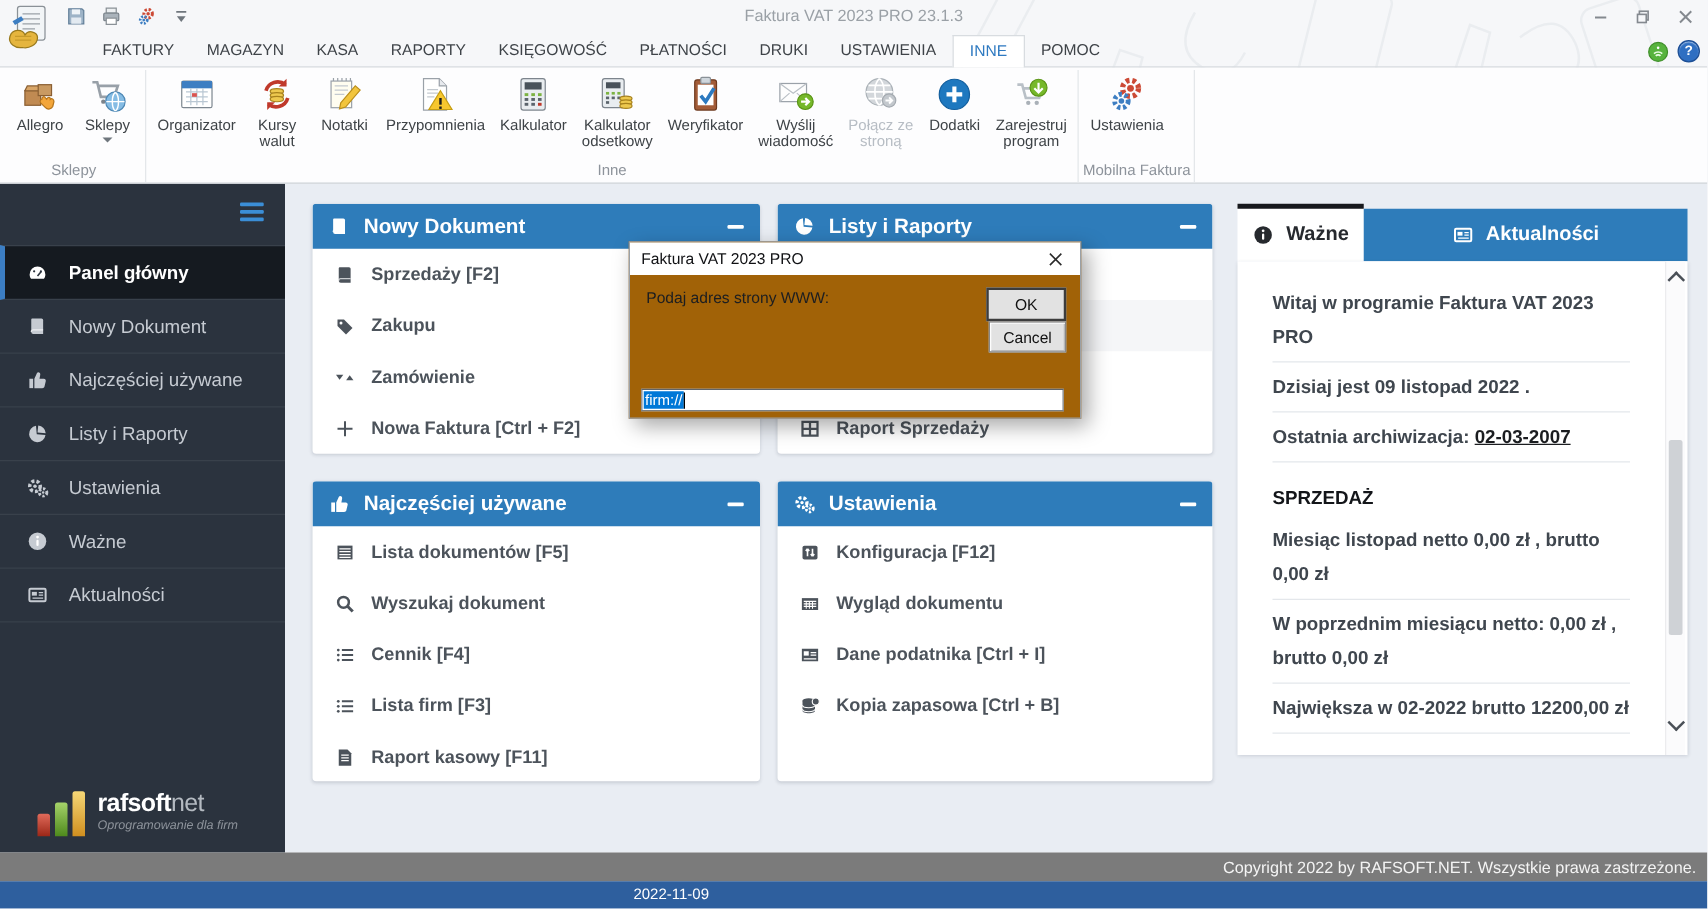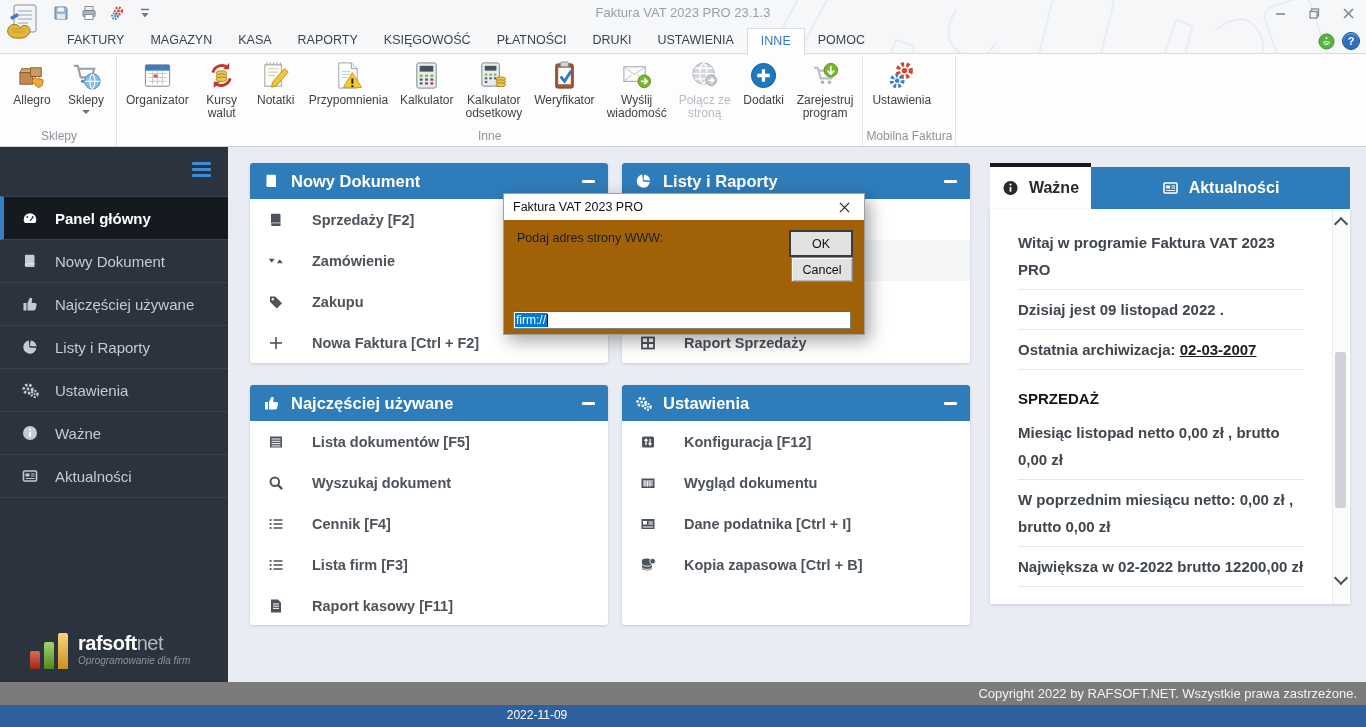--- a/index.html
+++ b/index.html
@@ -15,21 +15,21 @@
   .qat{position:absolute;left:52px;top:4px;display:flex;gap:10px;align-items:center;z-index:6;}
   .qat .qbtn{width:18px;height:18px;display:flex;align-items:center;justify-content:center;}
   .qat svg{width:16px;height:16px;}
   .tb-title{position:absolute;left:0;right:0;top:0;text-align:center;line-height:26px;
             font-size:13px;color:#9aa0a6;z-index:5;}
   .win-controls{position:absolute;right:8px;top:4px;display:flex;gap:14px;z-index:6;}
   .win-controls .wbtn{width:20px;height:18px;display:flex;align-items:center;justify-content:center;}
   .win-controls svg{width:13px;height:13px;}
 
   
-  .tabbar{position:relative;height:25px;display:flex;padding-left:54px;
+  .tabbar{position:relative;height:25px;display:flex;padding-left:69px;
           border-bottom:1px solid #d8dce0;z-index:4;}
   .tab{padding:0 13px;font-size:12.5px;color:#3e4348;line-height:24px;cursor:default;}
   .tab.active{background:#fff;color:#2f7ac1;border:1px solid #d8dce0;border-bottom:none;
               margin-bottom:-1px;line-height:25px;}
   .tab-right-icons{position:absolute;right:6px;bottom:3px;display:flex;gap:7px;align-items:center;}
   .tab-right-icons .tri{width:17px;height:17px;}
   .tab-right-icons svg{width:17px;height:17px;}
   .help-badge{width:16px;height:16px;border-radius:50%;background:#2f6fc2;color:#fff;
               font-size:11px;font-weight:bold;text-align:center;line-height:16px;
               border:1px solid #1d4f96;box-shadow:inset 0 1px 1px rgba(255,255,255,.5);}
@@ -75,21 +75,21 @@
   .logo-tagline{font-style:italic;font-size:10px;color:#8d939b;margin-top:3px;}
 
   
   .card{position:absolute;background:#fff;border-radius:3px;overflow:hidden;
         box-shadow:0 1px 3px rgba(40,50,70,.18);}
   .chead{height:36px;background:#2e7cba;display:flex;align-items:center;gap:10px;padding:0 13px;}
   .chead .hicn{width:18px;height:17px;color:#fff;}
   .chead .hicn svg{width:17px;height:16px;}
   .ctitle{flex:1;color:#fff;font-weight:bold;font-size:16.5px;}
   .cmin{width:13px;height:3px;background:#fff;border-radius:1px;cursor:pointer;}
-  .prow{height:41px;display:flex;align-items:center;gap:26px;padding-left:17px;
+  .prow{height:41px;display:flex;align-items:center;gap:11px;padding-left:17px;
         font-weight:bold;color:#4c535b;font-size:14.5px;cursor:pointer;}
   .prow.shaded{background:#f5f6f8;}
   .prow .picn{width:19px;height:17px;display:flex;align-items:center;color:#4c535b;}
   .prow .picn svg{width:18px;height:16px;}
 
   
   .info-panel{position:absolute;left:990px;top:18px;width:360px;height:459px;}
   .ip-tabs{display:flex;height:46px;}
   .ip-tab{display:flex;align-items:center;justify-content:center;gap:9px;font-size:16px;cursor:pointer;}
   .ip-tab.active{width:101px;background:#fff;border-top:4px solid #17191d;color:#26292e;font-weight:bold;}
@@ -562,35 +562,35 @@
             <span class="icn picn">
               <svg viewBox="0 0 16 16">
                 <path d="M4 1.8h7.2c.7 0 1.3.6 1.3 1.3v11H4.6A1.6 1.6 0 0 1 3 12.5V2.8c0-.6.4-1 1-1z" fill="currentColor"></path>
                 <path d="M3 12.5c0-.9.7-1.6 1.6-1.6h7.9" stroke="#fff" stroke-width="1" fill="none" opacity=".7"></path>
               </svg>
             </span>
             <span class="plab">Sprzedaży [F2]</span>
           </div>
           <div class="prow">
             <span class="icn picn">
+              <svg viewBox="0 0 16 16">
+                <path d="M2 2.5h5.2L14 9.3 8.8 14.5 2 7.7z" fill="currentColor"></path>
+                <circle cx="4.8" cy="5.3" r="1.2" fill="#fff"></circle>
+              </svg>
+            </span>
+            <span class="plab">Zakupu</span>
+          </div>
+          <div class="prow">
+            <span class="icn picn">
               <svg viewBox="0 0 20 16">
                 <path d="M2 5.5h6.5L5.2 10z" fill="currentColor"></path>
                 <path d="M11 10.5h6.5L14.2 6z" fill="currentColor"></path>
               </svg>
             </span>
             <span class="plab">Zamówienie</span>
-          </div>
-          <div class="prow">
-            <span class="icn picn">
-              <svg viewBox="0 0 16 16">
-                <path d="M2 2.5h5.2L14 9.3 8.8 14.5 2 7.7z" fill="currentColor"></path>
-                <circle cx="4.8" cy="5.3" r="1.2" fill="#fff"></circle>
-              </svg>
-            </span>
-            <span class="plab">Zakupu</span>
           </div>
           <div class="prow">
             <span class="icn picn">
               <svg viewBox="0 0 16 16">
                 <path d="M7.2 2h1.6v12H7.2z" fill="currentColor"></path>
                 <path d="M2 7.2h12v1.6H2z" fill="currentColor"></path>
               </svg>
             </span>
             <span class="plab">Nowa Faktura [Ctrl + F2]</span>
           </div>

